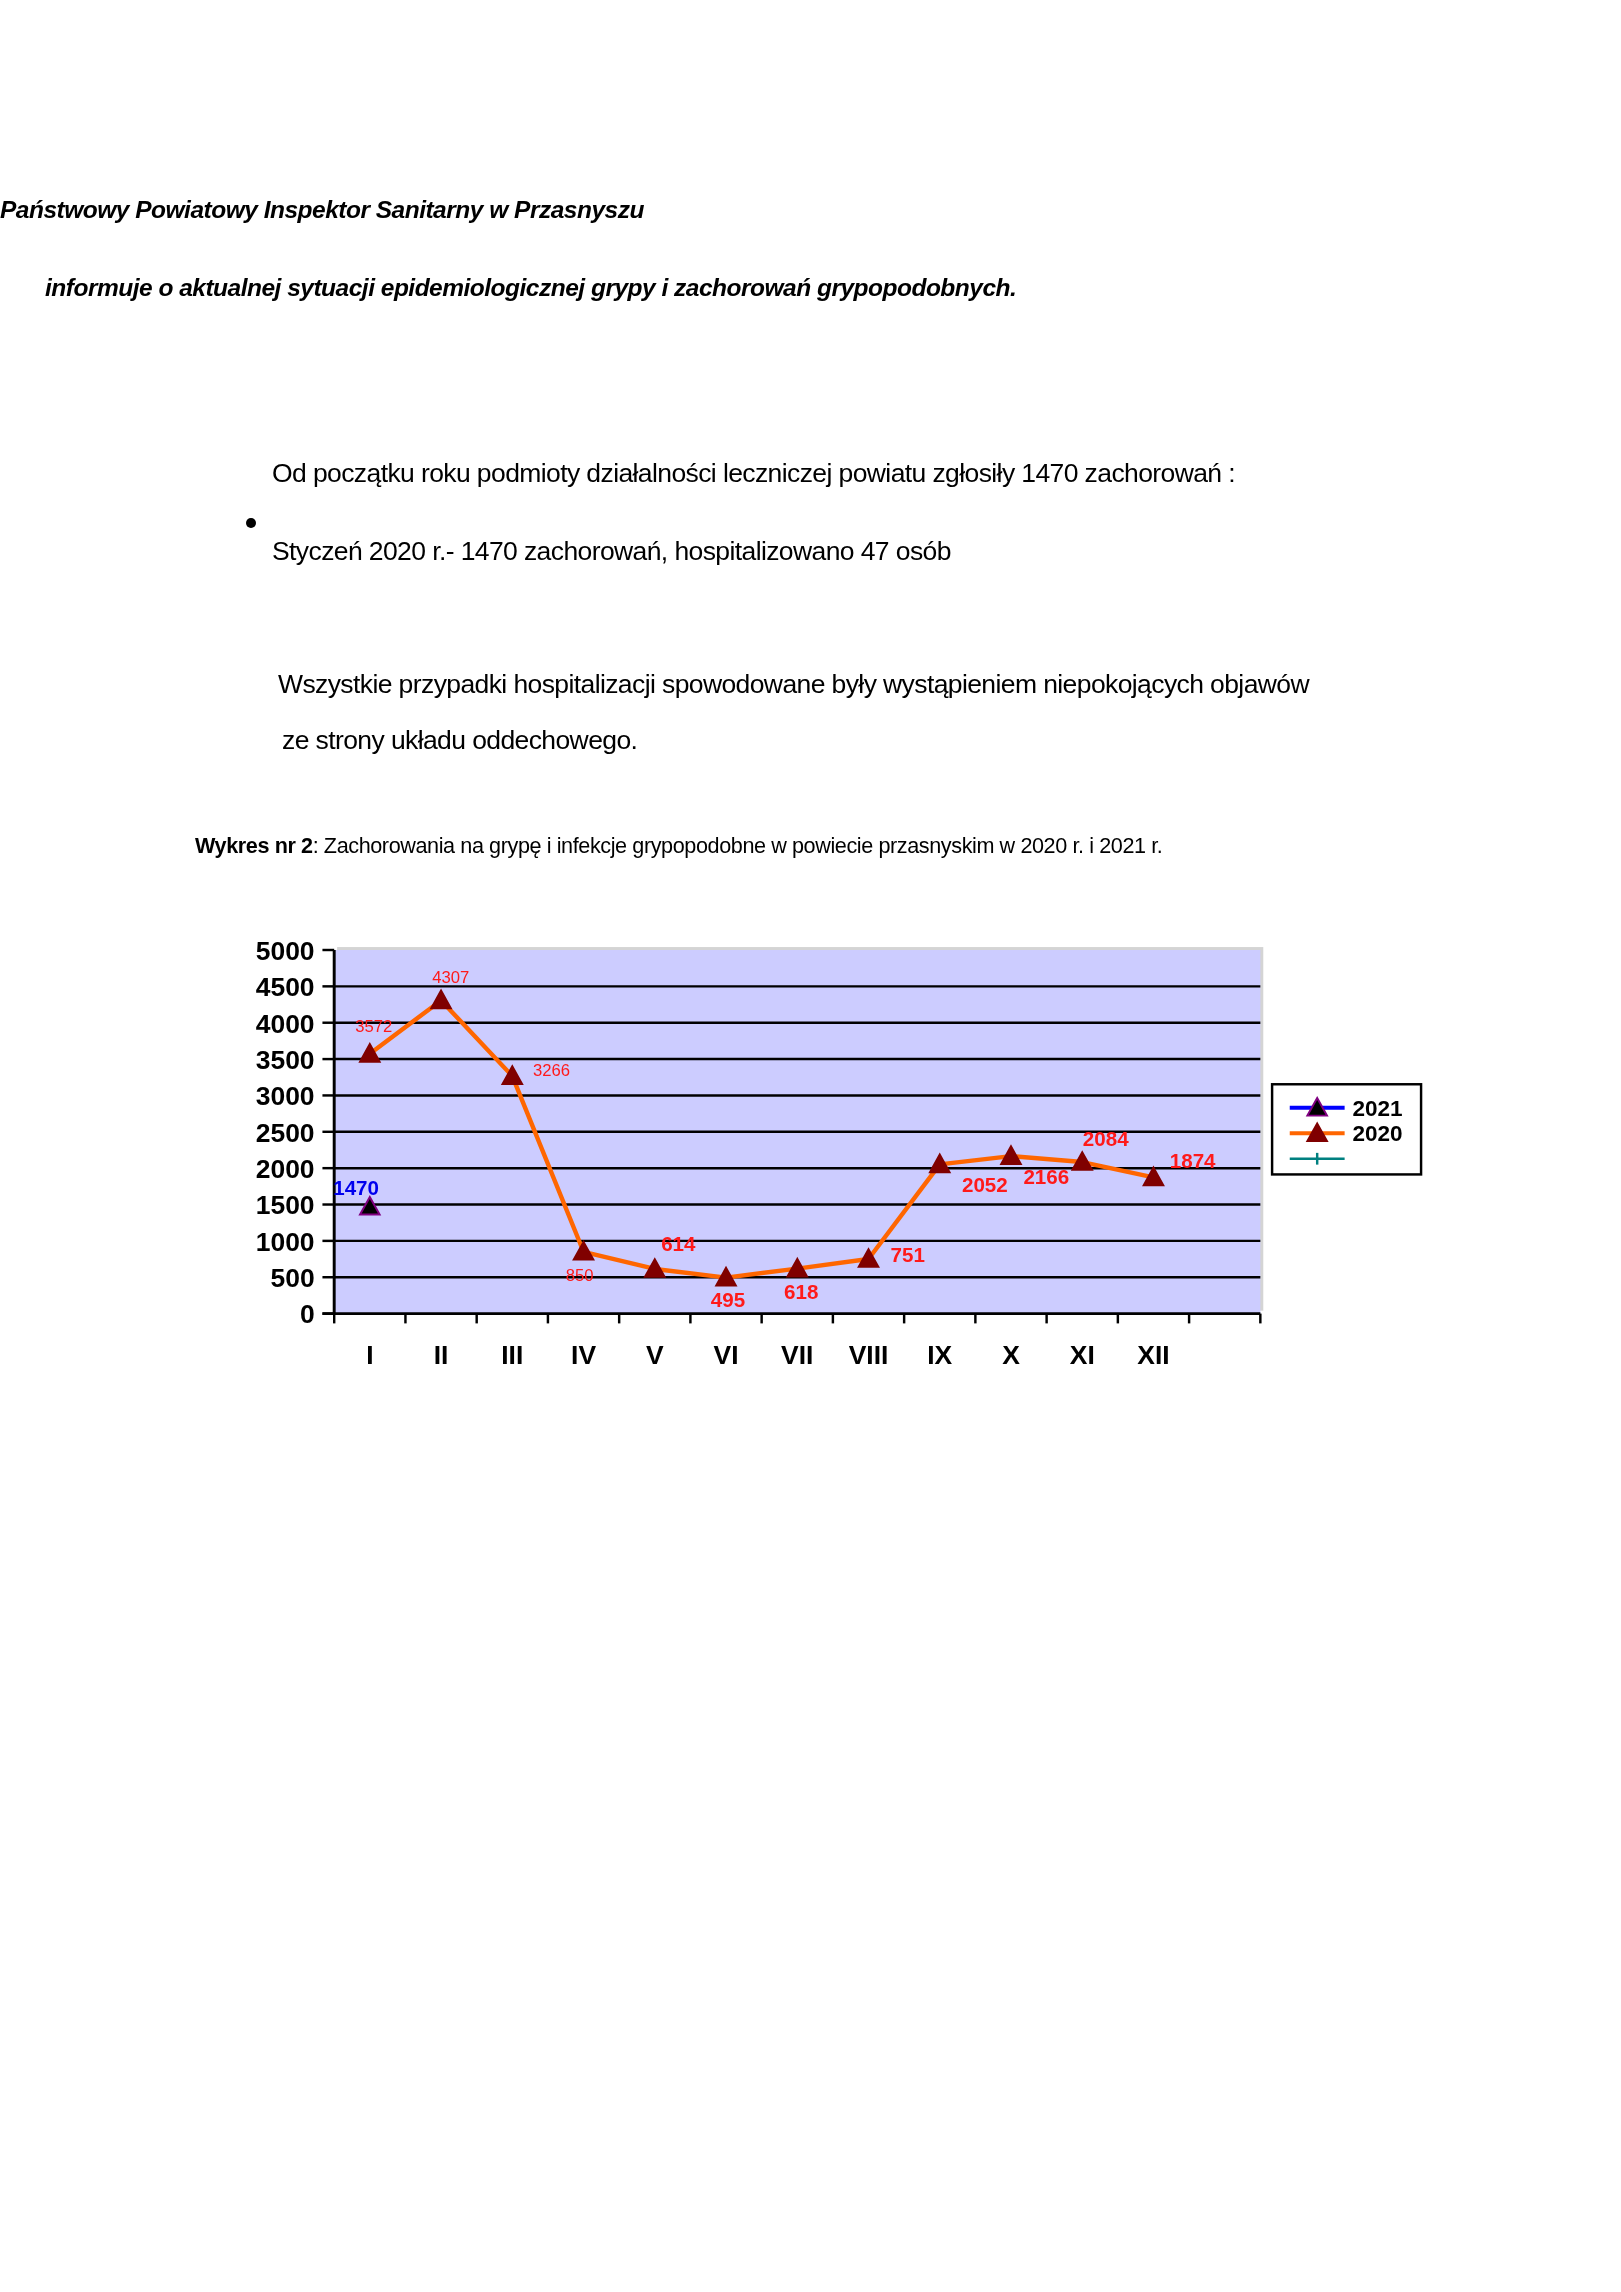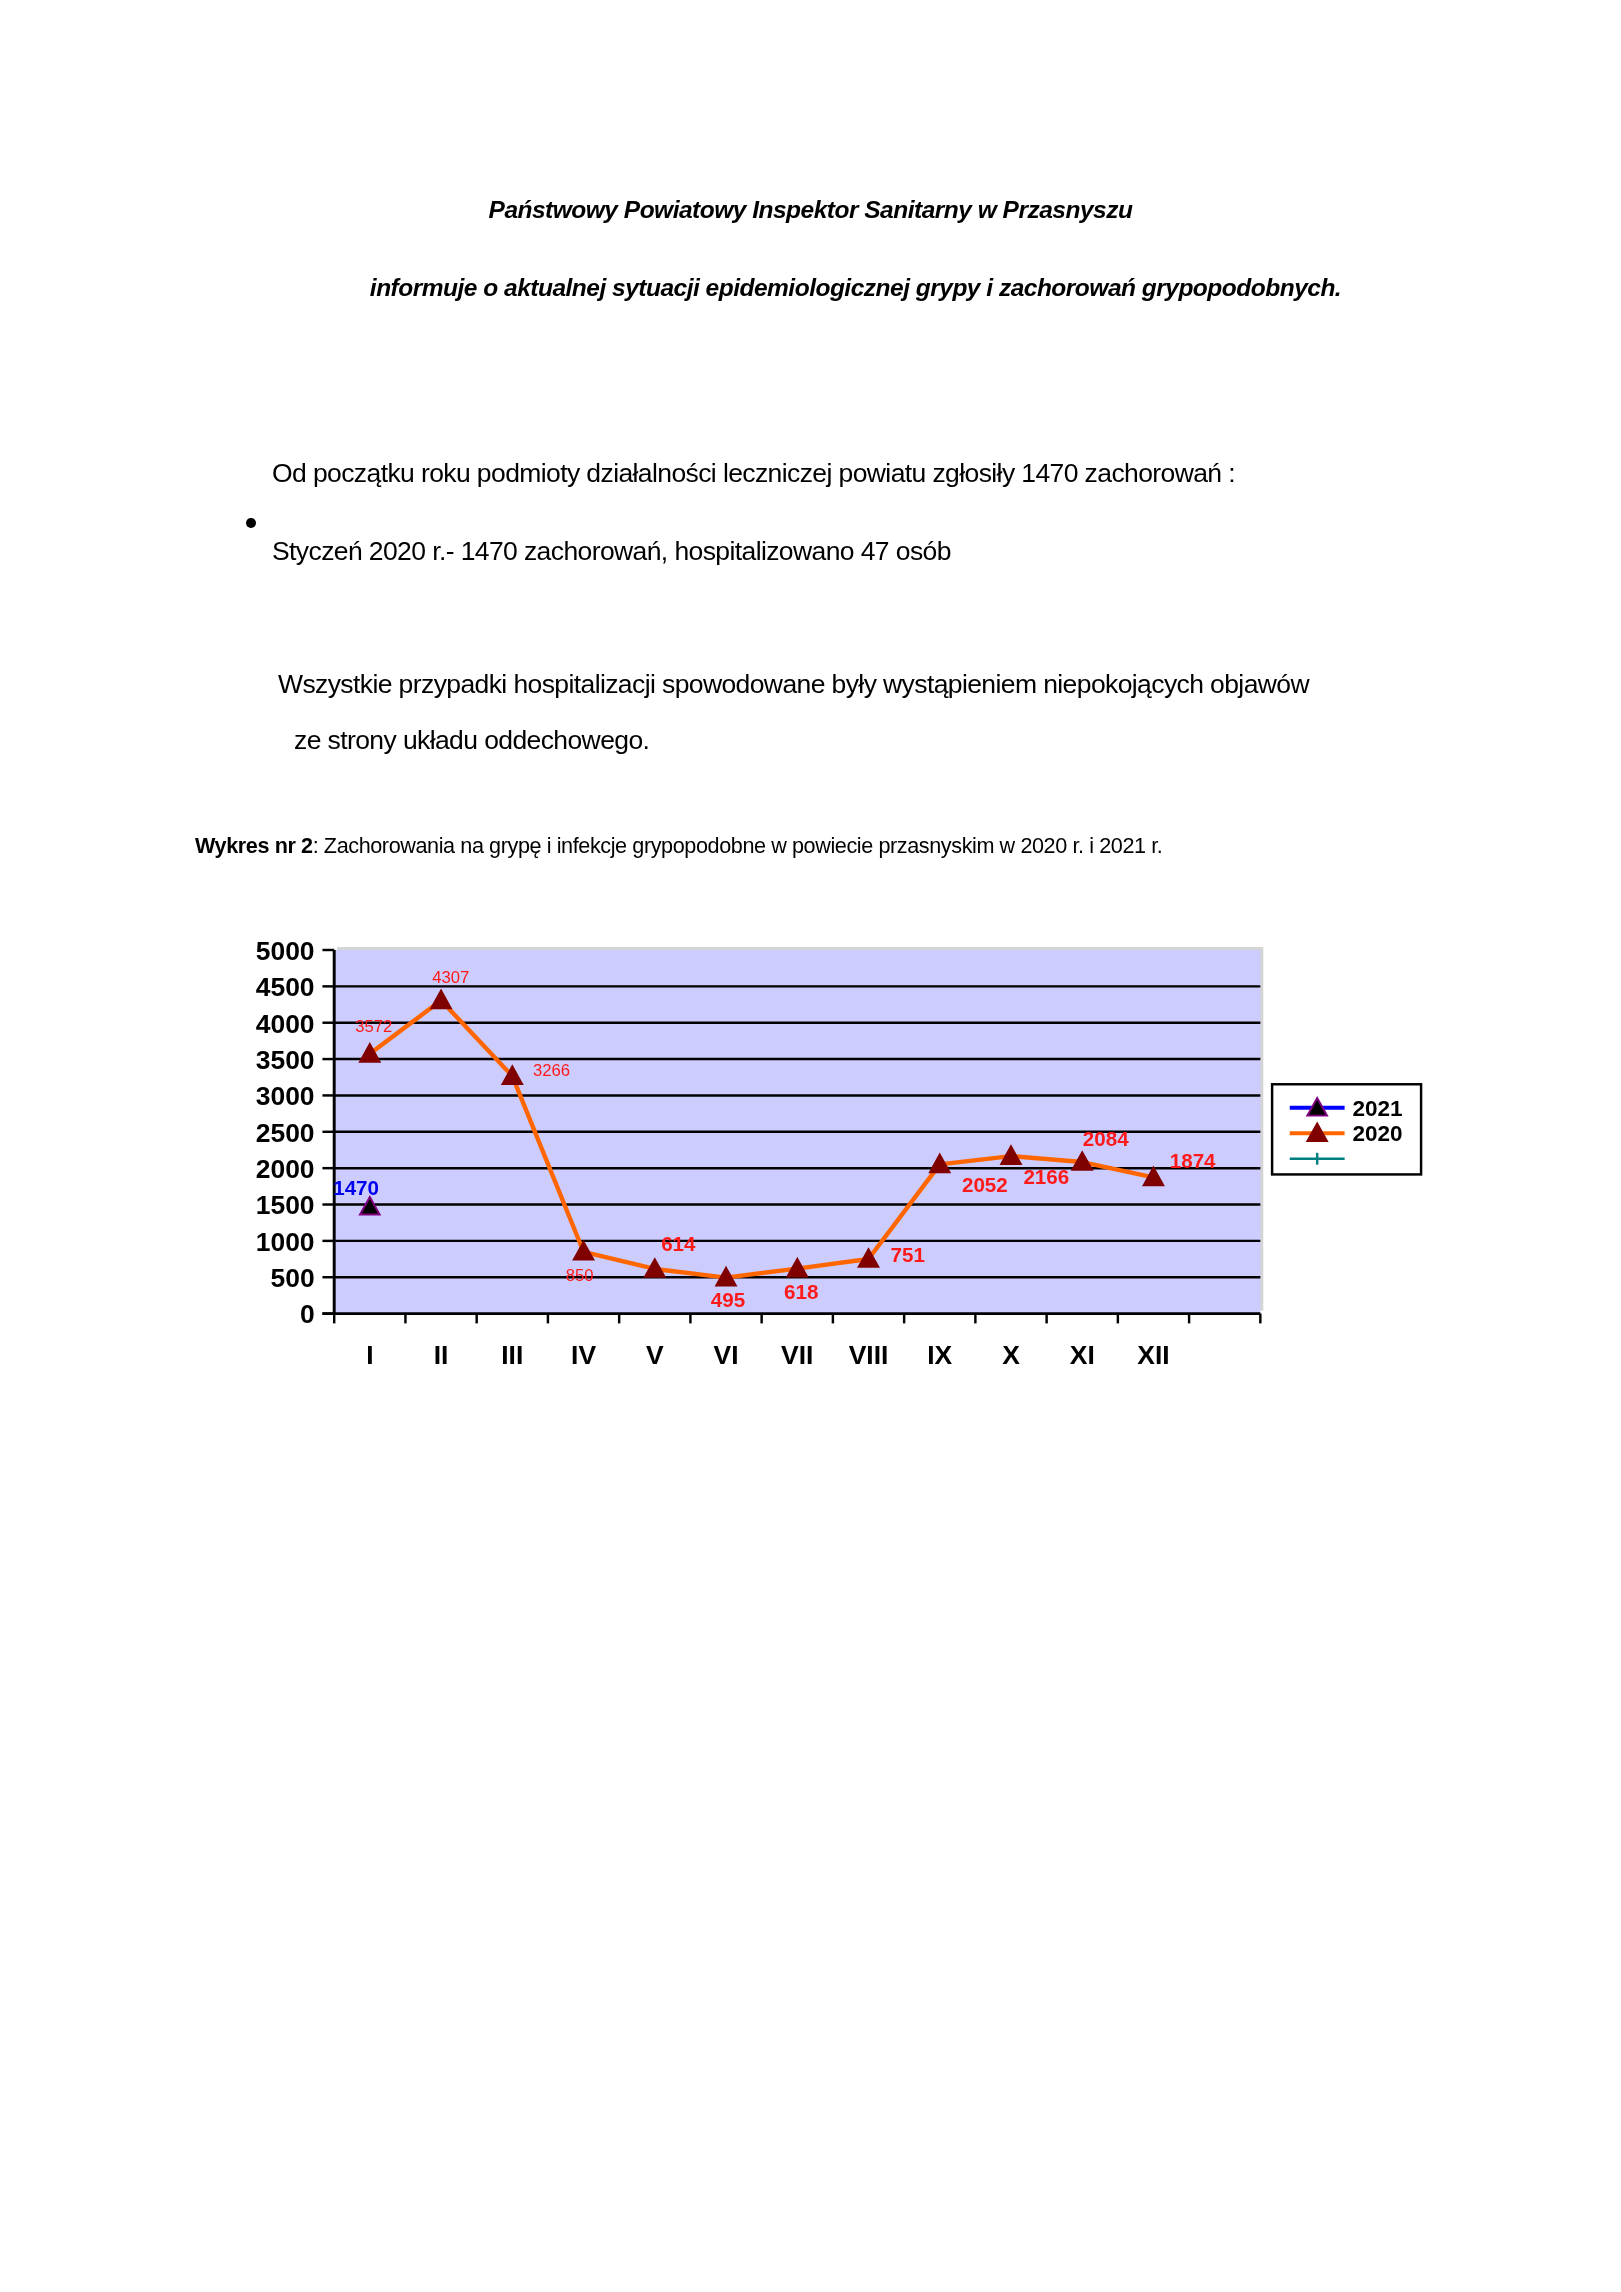--- a/index.html
+++ b/index.html
@@ -1,19 +1,19 @@
 <!DOCTYPE html>
 <html><head>
 <meta charset="utf-8">
 <style>
   html, body { margin: 0; padding: 0; background: #ffffff; }
   body { width: 1621px; height: 2293px; position: relative; overflow: hidden;
          font-family: "DejaVu Sans", sans-serif; color: #000; }
   .doc-text { position: absolute; white-space: nowrap; font-family: "Liberation Sans", sans-serif; }
-  .title-line { left: 0; width: 1621px; text-align: center; font-weight: bold; font-style: italic;
+  .title-line { left: 0; width: 1621px; font-weight: bold; font-style: italic;
                 font-size: 24.5px; letter-spacing: -0.5px; }
   .para { font-size: 26.5px; letter-spacing: -0.6px; margin-top: 28px; }
   .bullet-dot { position: absolute; width: 9.8px; height: 9.8px; border-radius: 50%; background: #000; }
   .caption { font-size: 21.6px; letter-spacing: -0.4px; }
   .caption b { font-weight: bold; }
   #chart { position: absolute; left: 0; top: 0; width: 1621px; height: 2293px; }
   .ytick { font-family: "Liberation Sans", sans-serif; font-weight: bold; font-size: 27px; fill: #000; }
   .xtick { font-family: "Liberation Sans", sans-serif; font-weight: bold; font-size: 27px; fill: #000; }
   .dlabel-small { font-family: "Liberation Sans", sans-serif; font-size: 17px; fill: #ff1a1a; }
   .dlabel-big { font-family: "Liberation Sans", sans-serif; font-weight: bold; font-size: 21px; fill: #ff1a1a; }
@@ -27,21 +27,21 @@
 <div class="doc-text title-line" style="top:274px;padding-left:45px;">informuje o aktualnej sytuacji epidemiologicznej grypy i zachorowań grypopodobnych.</div>
 
 <div class="doc-text para" style="left:272px; top:430px;">Od początku roku podmioty działalności leczniczej powiatu zgłosiły 1470 zachorowań :</div>
 
 <div>
   <div class="bullet-dot" style="left:246px; top:518px;"></div>
   <div class="doc-text para" style="left:272px; top:508px;">Styczeń 2020 r.-  1470 zachorowań, hospitalizowano 47 osób</div>
 </div>
 
 <div class="doc-text para" style="left:278px; top:641px;">Wszystkie przypadki hospitalizacji spowodowane były wystąpieniem niepokojących objawów</div>
-<div class="doc-text para" style="left:294px; top:697px;text-align:center;">ze strony układu oddechowego.</div>
+<div class="doc-text para" style="left:282px; top:697px;text-align:center;">ze strony układu oddechowego.</div>
 
 <div class="doc-text caption" style="left:195px; top:833px;"><b>Wykres nr 2</b><span>: Zachorowania na grypę i infekcje grypopodobne w powiecie przasnyskim w 2020 r. i 2021 r.</span></div>
 
 <svg id="chart" xmlns="http://www.w3.org/2000/svg" viewBox="0 0 1654 2339" width="1621" height="2293">
   <g id="plot-layer">
       <rect x="344" y="966" width="945" height="371" fill="#d4d4d4"></rect>
       <rect x="341" y="969" width="945" height="371" fill="#ccccff"></rect>
       <line x1="329" x2="341" y1="1340" y2="1340" stroke="#000" stroke-width="2.5"></line>
       <text x="321" y="1350" text-anchor="end" class="ytick">0</text>
       <line x1="341" x2="1286" y1="1302.9" y2="1302.9" stroke="#000" stroke-width="2.5"></line>

